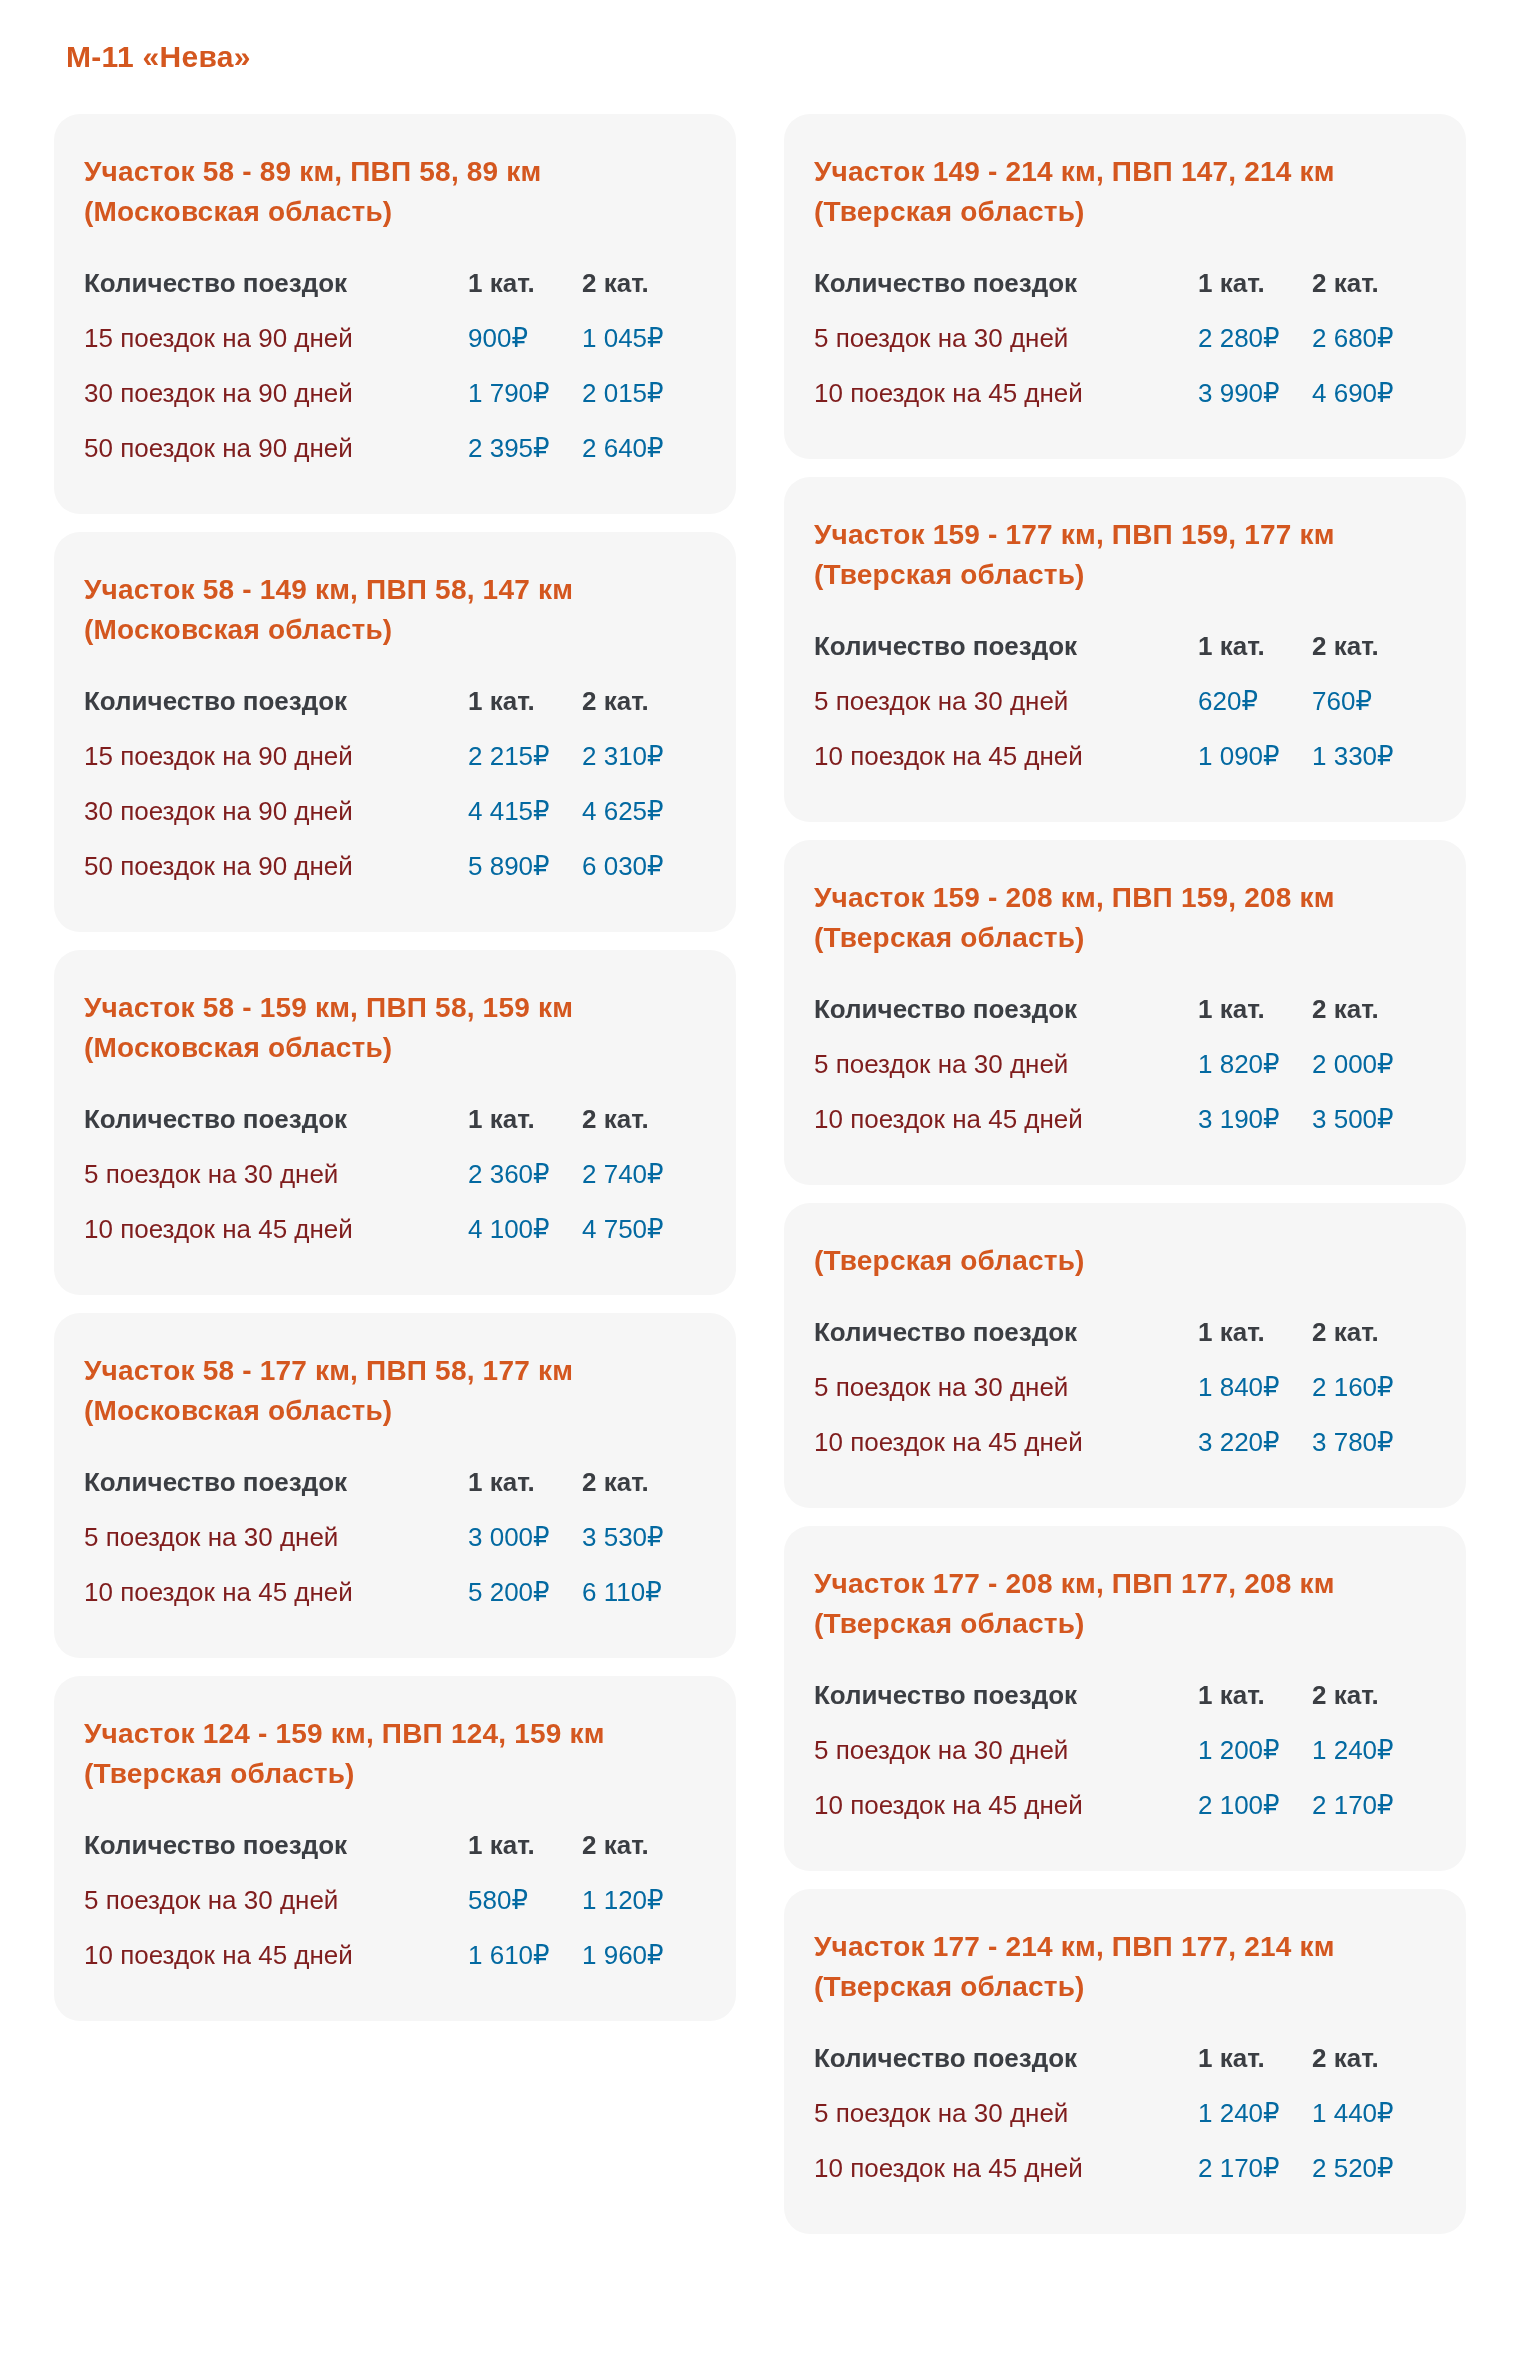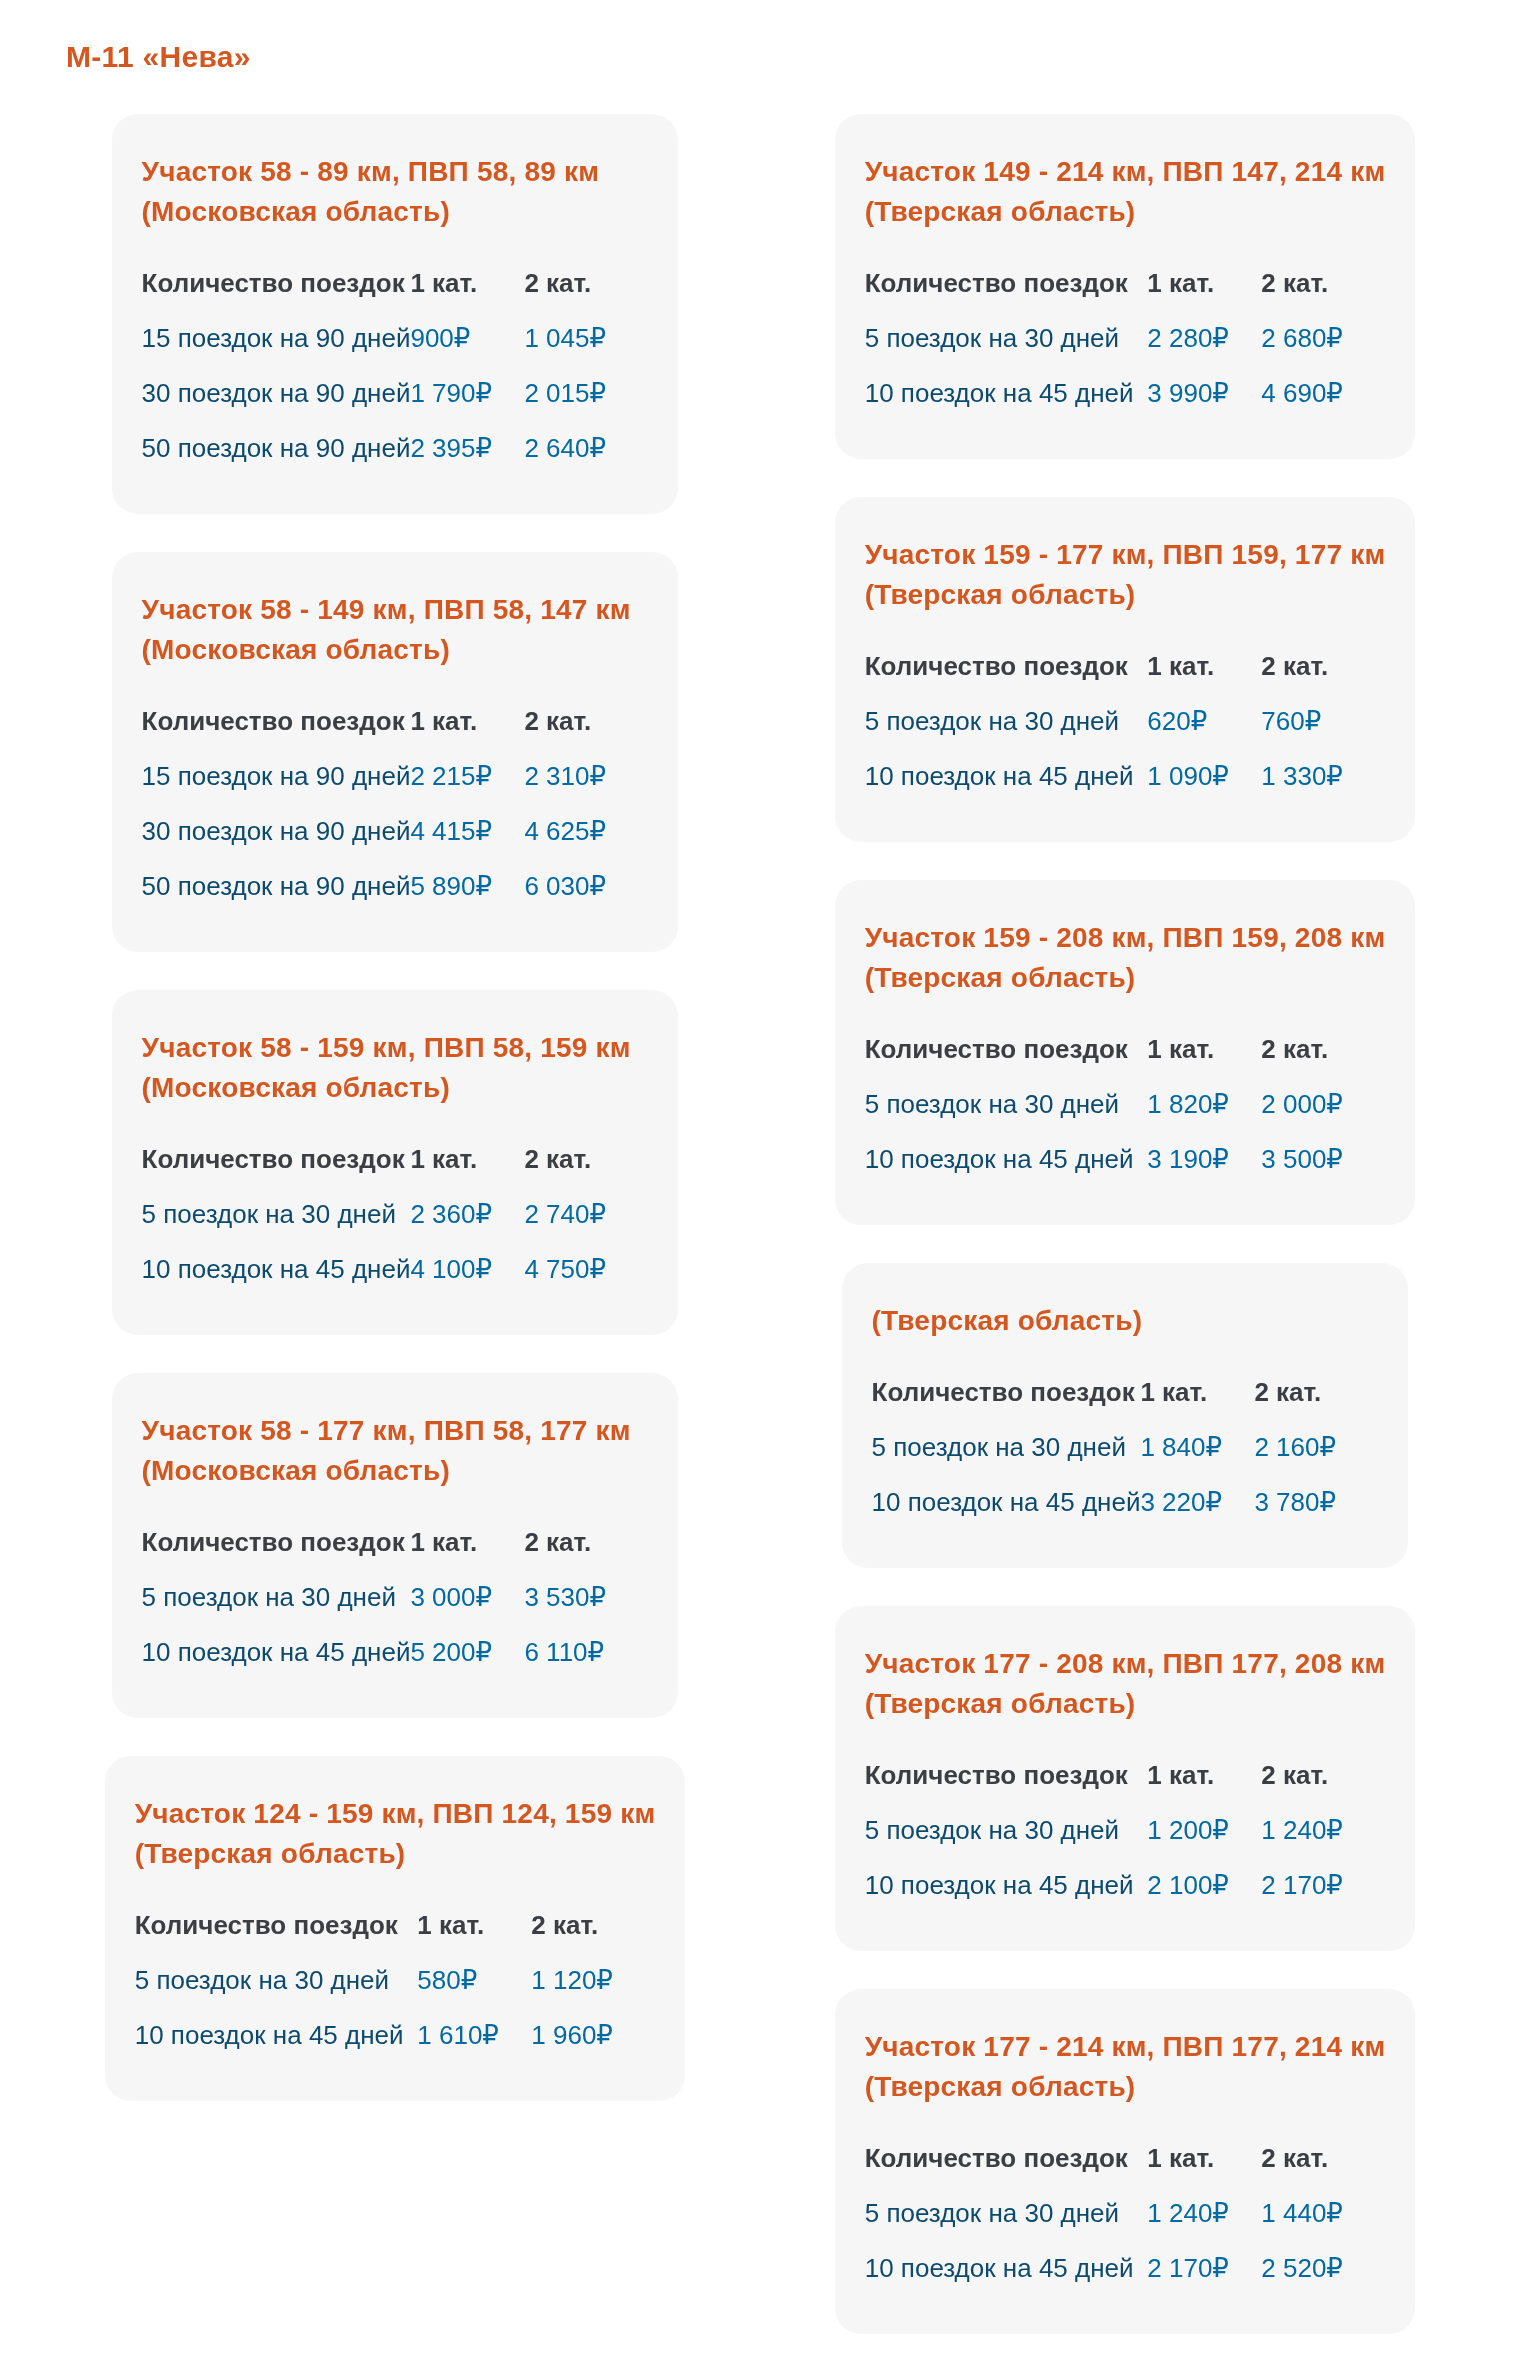--- a/index.html
+++ b/index.html
@@ -28,22 +28,21 @@
   .columns {
     display: flex;
     gap: 48px;
     align-items: flex-start;
   }
   .col {
     flex: 1;
     min-width: 0;
     display: flex;
     flex-direction: column;
-    gap: 38px;
-    align-items: center;
+    gap: 18px;
   }
   .card {
     background: #f6f6f6;
     border-radius: 26px;
     padding: 38px 30px;
   }
   .card-title {
     margin: 0 0 24px 0;
     font-size: 28px;
     font-weight: bold;
@@ -57,21 +56,21 @@
     grid-template-columns: 1fr 114px 124px;
     align-items: baseline;
     padding: 14px 0;
     font-size: 26px;
     line-height: 27px;
   }
   .trow.head {
     color: #3b3e43;
     font-weight: bold;
   }
-  .cell-label { color: #0c4a6e; }
+  .cell-label { color: #7f1d1d; }
   .trow.head .cell-label { color: #3b3e43; }
   .cell-price { color: #0369a1; white-space: nowrap; }
 </style>
 </head>
 <body>
 
 <div class="page">
   <h1 class="page-title">М-11 «Нева»</h1>
 
   <div class="columns">

